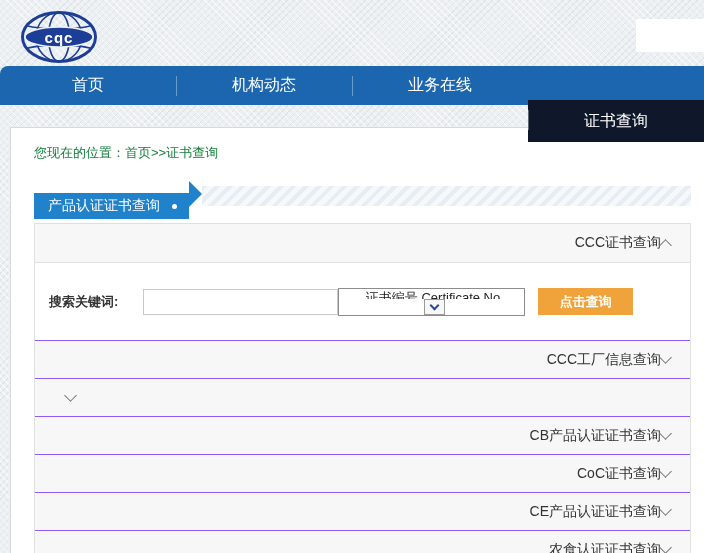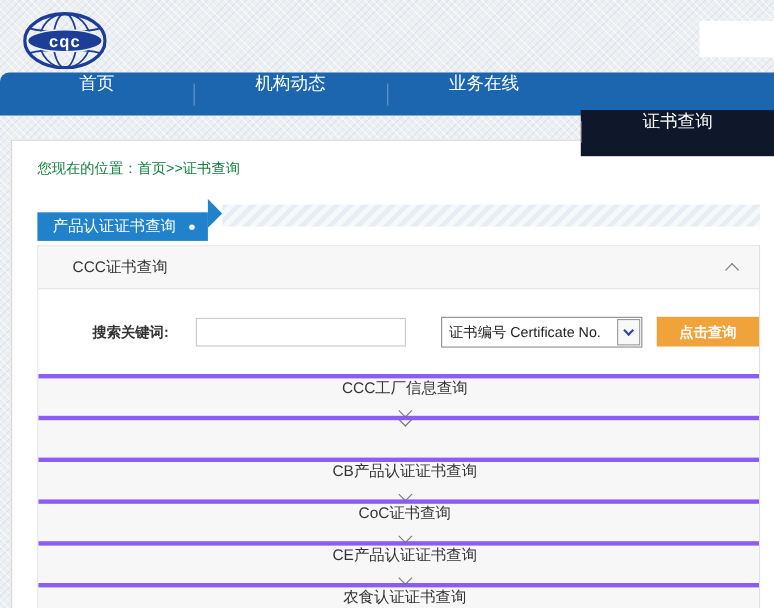--- a/index.html
+++ b/index.html
@@ -19,21 +19,21 @@
   .brand-subtitle { font-size:9.5px; font-weight:bold; color:#1c1c1c; letter-spacing:.4px; margin-top:2px; }
   .header-box { position:absolute; left:636px; top:19px; width:80px; height:33px; background:#fff; }
 
   
   .nav {
     position:absolute; left:0; top:66px; width:704px; height:39px;
     background:#1b66ae; border-top-left-radius:8px;
     display:flex; align-items:flex-start; z-index:2;
   }
   .nav-item {
-    flex:1 1 0; height:39px; display:flex; align-items:flex-start; justify-content:center;
+    flex:1 1 0; height:39px; display:flex; align-items:center; justify-content:center;
     color:#fff; font-size:16px; cursor:pointer; position:relative;
   }
   .nav-item + .nav-item::before {
     content:""; position:absolute; left:0; top:10px; width:1px; height:20px;
     background:rgba(255,255,255,.35);
   }
   .nav-item.active { background:#0f172a; height:42px; border-top-left-radius:0;margin-top:34px; }
 
   
   .panel {
@@ -53,32 +53,32 @@
     flex:1 1 auto; height:20px; margin-top:3px;
     background:repeating-linear-gradient(135deg, #e7edf3 0 4px, #f6f9fb 4px 9px);
   }
 
   
   .accordion { position:absolute; left:23px; top:95px; width:657px; border:1px solid #e0e0e0; background:#fff; }
   .acc-header {
     height:38px; background:#f7f7f7; display:flex; align-items:center;
     padding:0 20px 0 31px; font-size:14px; color:#333; cursor:pointer;
   }
-  .acc-header + .acc-header, .acc-body + .acc-header { border-top:4px solid #8b5cf6;flex-direction:column; }
-  .acc-header .label { flex:1 1 auto; }
+  .acc-header + .acc-header, .acc-body + .acc-header { border-top:1px solid #8b5cf6; }
+  .acc-header .label { flex:1 1 auto;text-align:right; }
   .chev { display:inline-block; width:9px; height:9px; border-right:1.5px solid #777; border-bottom:1.5px solid #777; }
   .chev.down { transform:rotate(45deg); margin-top:-5px; }
   .chev.up   { transform:rotate(-135deg); margin-top:5px; }
 
   .acc-body { height:78px; border-top:1px solid #e0e0e0; background:#fff; display:flex; align-items:center; }
-  .search-label { margin-left:49px; font-size:13px; font-weight:bold; color:#333; white-space:nowrap; }
+  .search-label { margin-left:14px; font-size:13px; font-weight:bold; color:#333; white-space:nowrap; }
   .search-input { margin-left:25px; width:195px; height:26px; border:1px solid #c9c9c9; background:#fff; font-size:13px; padding:0 6px; }
   .cert-select {
-    margin-left:32px; width:187px; height:28px; border:1px solid #8c8c8c; background:#fff;
-    display:flex; align-items:center; padding-left:6px; font-size:13px; color:#222; cursor:pointer;
+    margin-left:0; width:187px; height:28px; border:1px solid #8c8c8c; background:#fff;
+    display:flex; align-items:center; padding-left:6px; font-size:13px; color:#222; cursor:pointer;flex-direction:column;
   }
   .sel-text { flex:1 1 auto; white-space:nowrap; overflow:hidden; }
   .sel-arrow {
     width:21px; height:24px; margin-right:1px; border:1px solid #9a9a9a; background:#f8f8f8;
     display:flex; align-items:center; justify-content:center;
   }
   .sel-chev { display:inline-block; width:7px; height:7px; border-right:2px solid #2c4a9c; border-bottom:2px solid #2c4a9c; transform:rotate(45deg); margin-top:-3px; }
   .search-btn {
     margin-left:13px; width:95px; height:27px; background:#f1a33b; color:#fff;
     border:none; font-size:13px; cursor:pointer; font-family:inherit;font-weight:bold;

